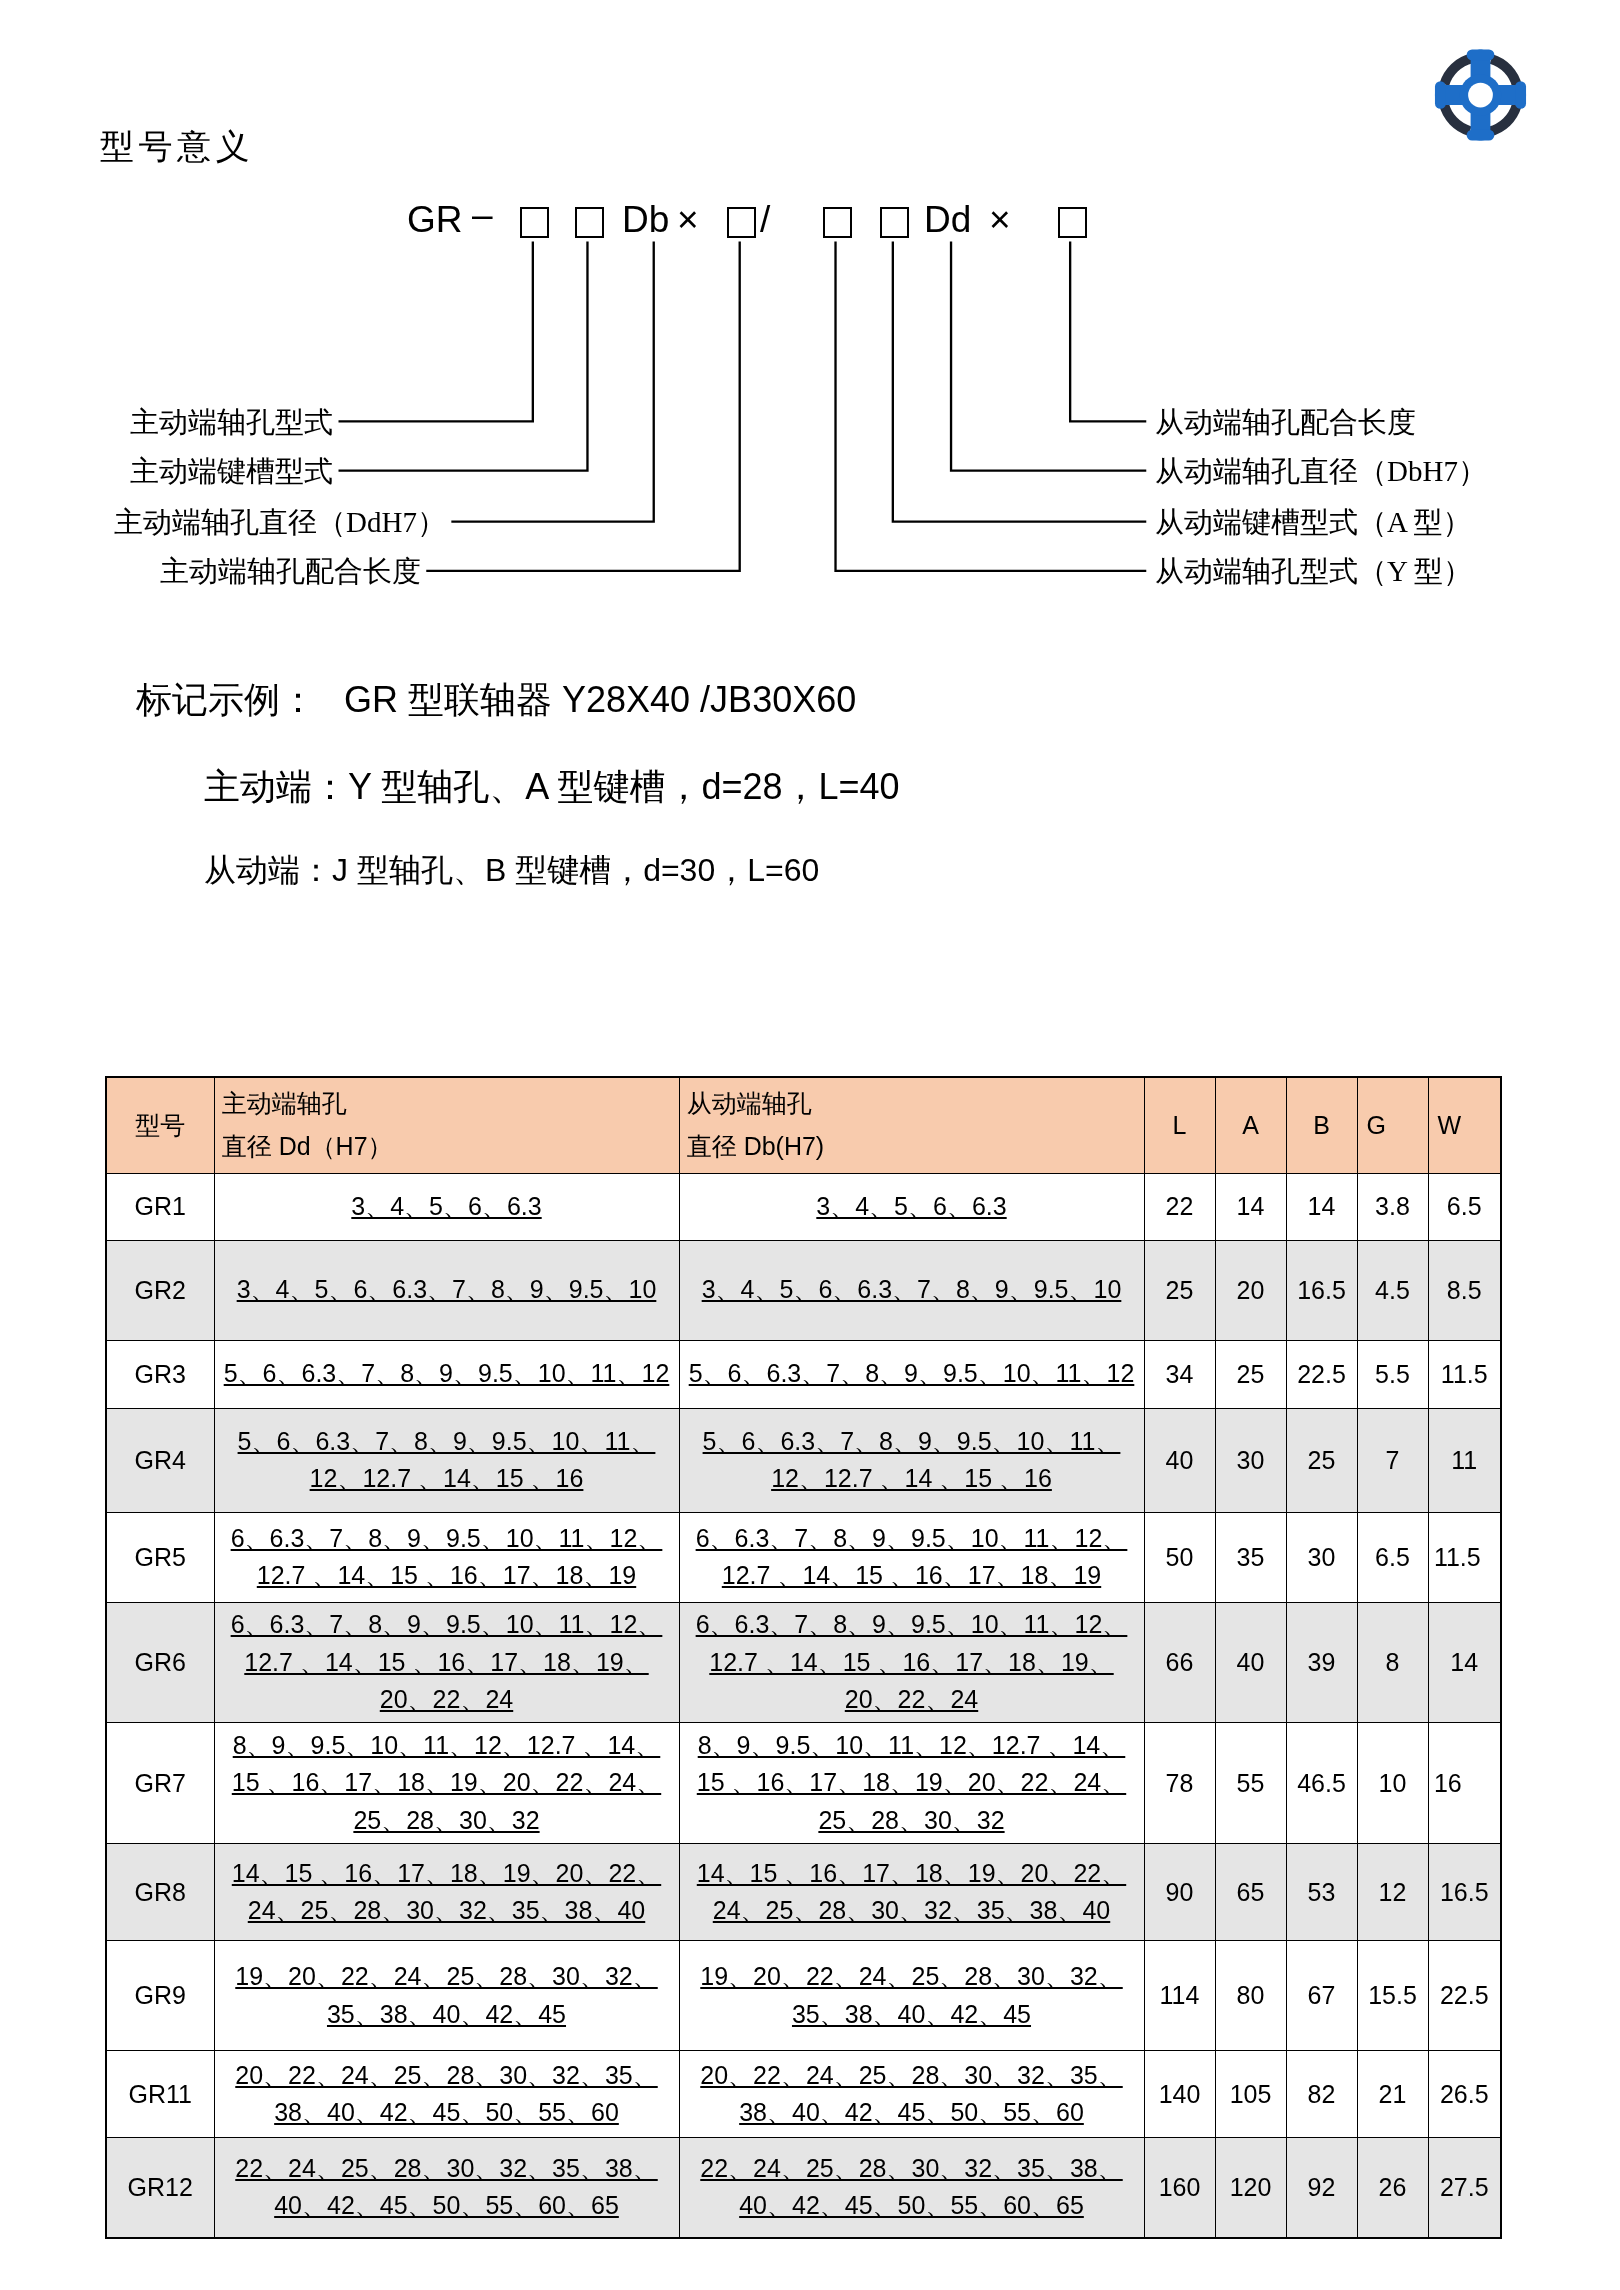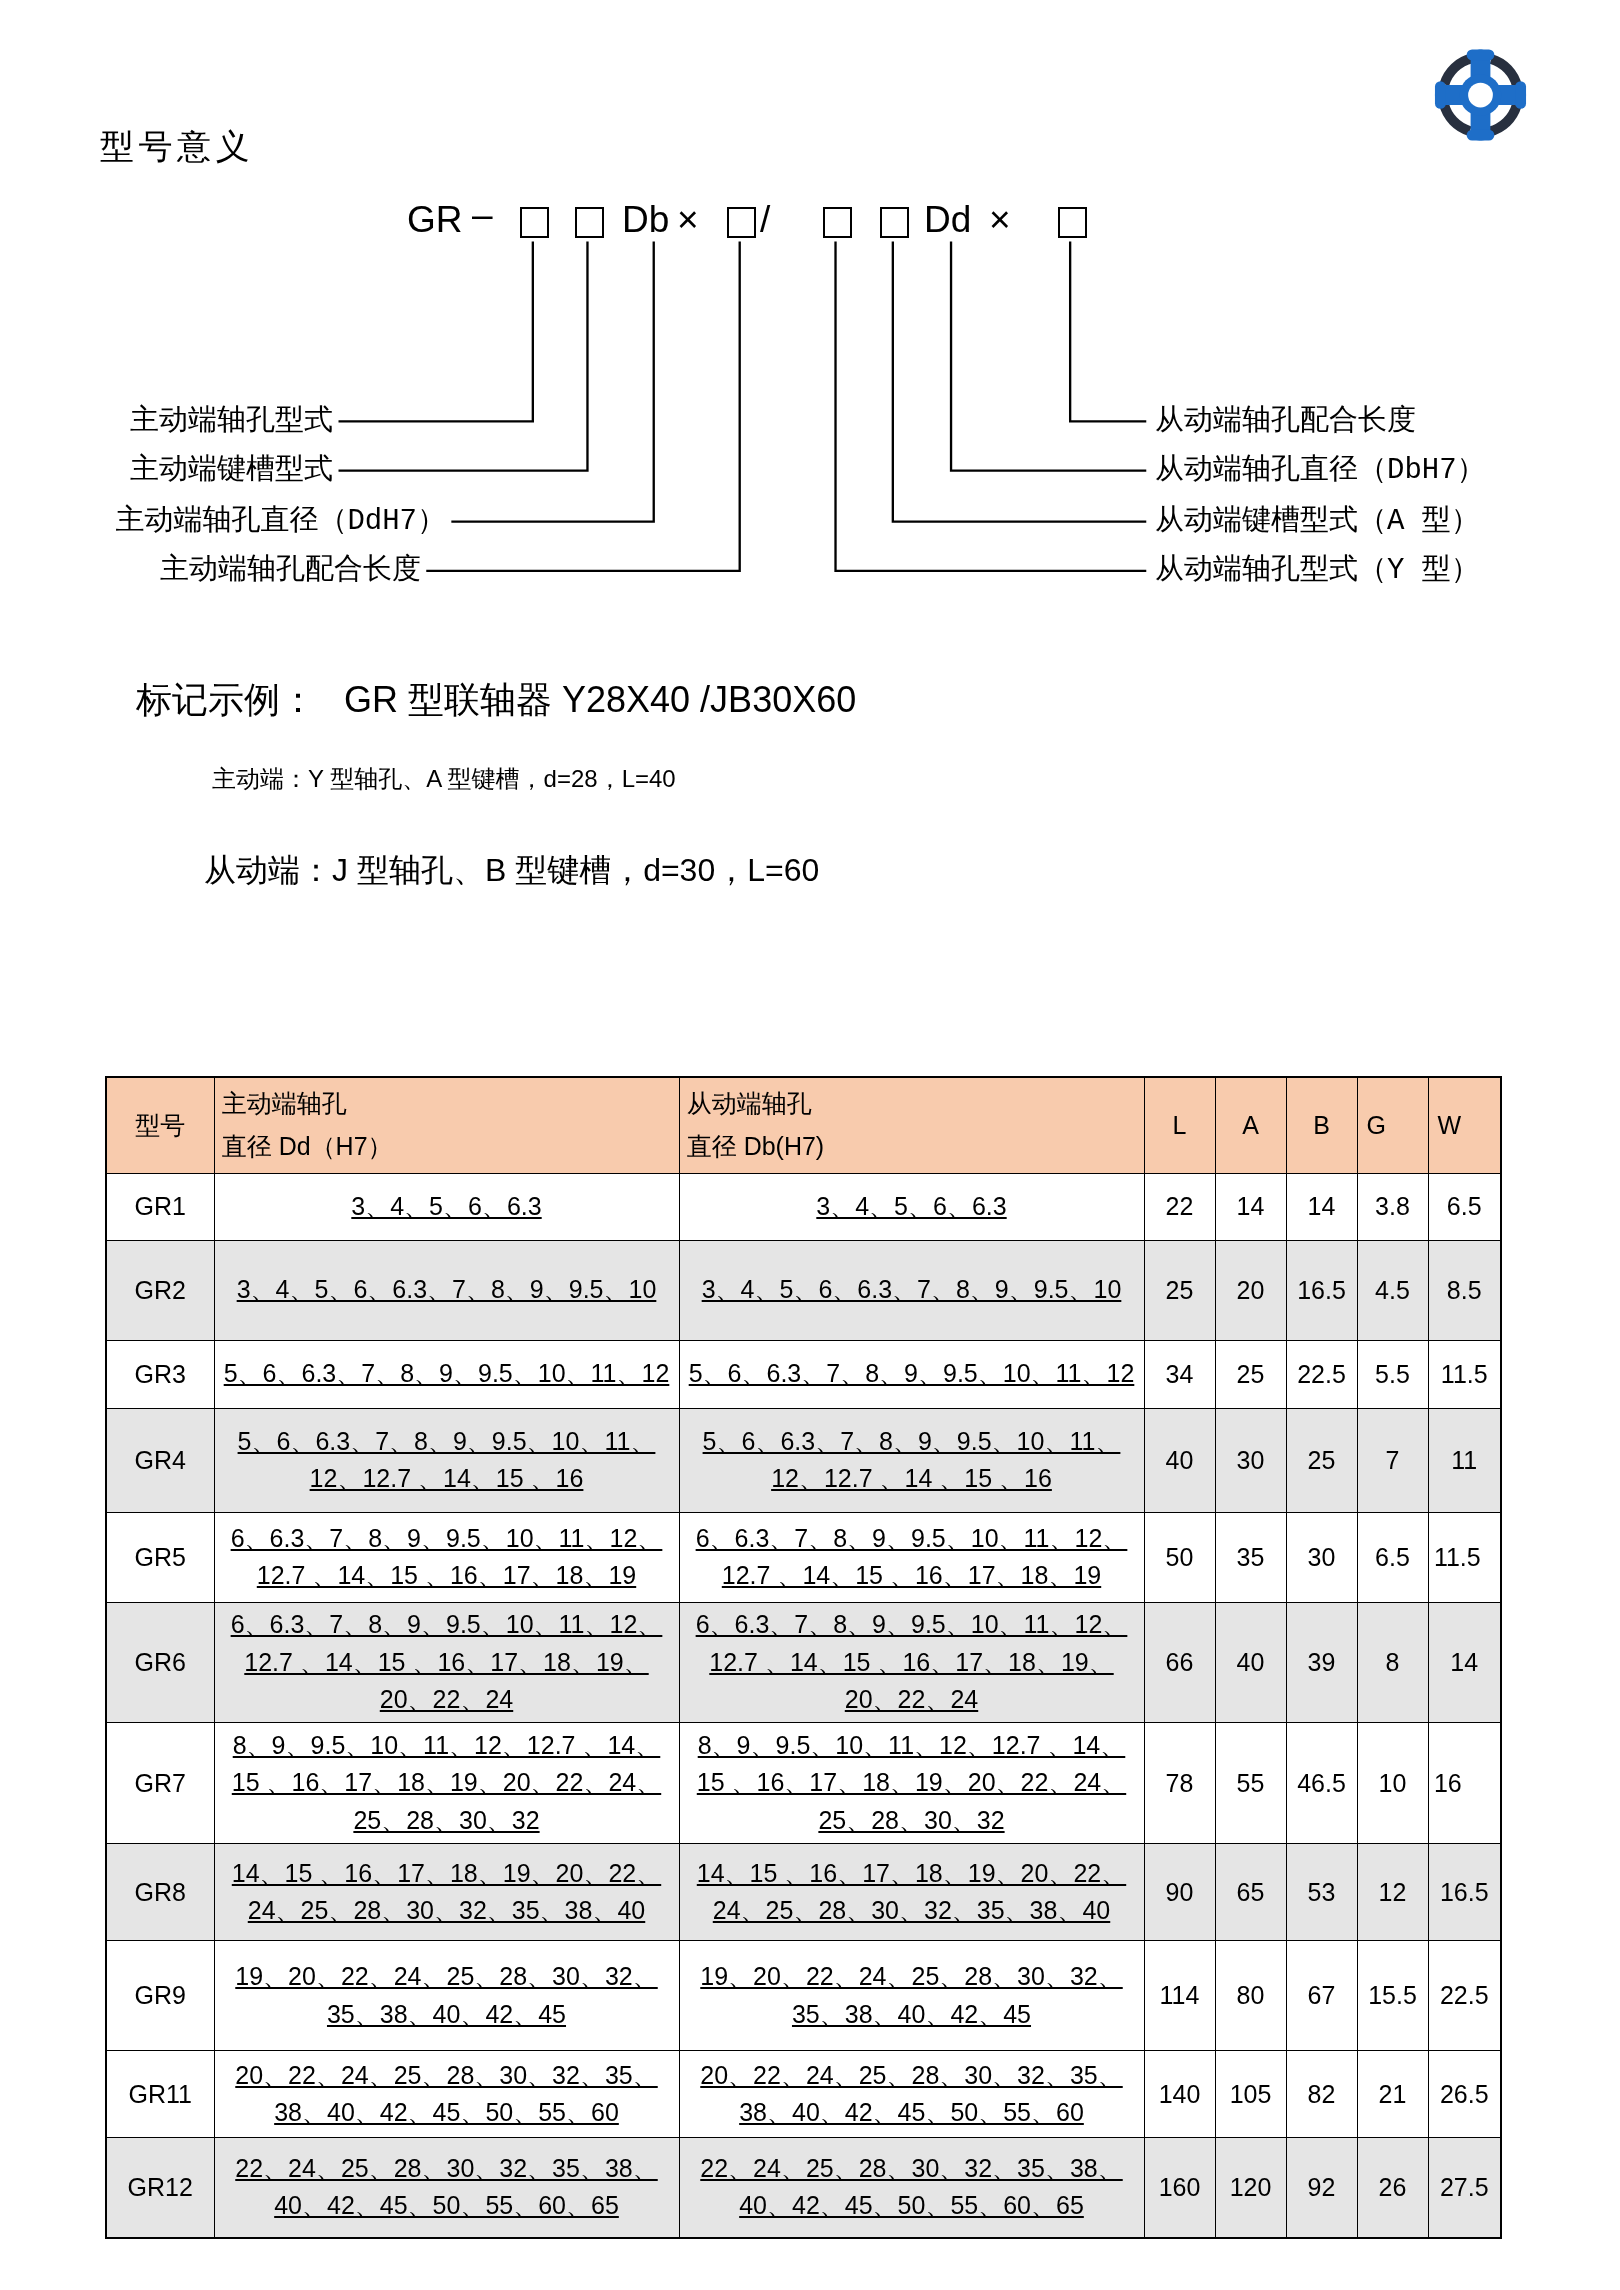--- a/index.html
+++ b/index.html
@@ -13,27 +13,27 @@
   
   .logo{position:absolute;left:1431px;top:43px;width:99px;height:104px;}
 
   
   .diagram{position:absolute;left:0;top:184px;width:1620px;height:430px;}
   .diagram svg.lines{position:absolute;left:0;top:0;width:1620px;height:430px;}
   .ftext{position:absolute;top:16px;font-size:37px;line-height:39px;white-space:nowrap;}
   .fdash{top:10.7px;}
   .fbox{position:absolute;top:23px;width:25px;height:27px;border:2.7px solid #000;background:#fff;}
   .dlabel{position:absolute;font-size:29px;height:38px;line-height:38px;white-space:nowrap;
-          font-family:Liberation Mono, monospace;}
+          font-family:Liberation Serif, serif;}
   .dlabel.left{transform:translateX(-100%);}
 
   
   .example-line1{position:absolute;left:136px;top:676px;font-size:36px;white-space:nowrap;}
   .example-line1 .lab{font-family:"Liberation Serif","DejaVu Serif",serif;margin-right:28px;}
-  .example-line2{position:absolute;left:204px;top:763px;font-size:24px;white-space:nowrap;margin-left:8px;}
+  .example-line2{position:absolute;left:204px;top:763px;font-size:36px;white-space:nowrap;}
   .example-line3{position:absolute;left:204px;top:849px;font-size:32px;white-space:nowrap;}
 
   
   .spec-wrap{position:absolute;left:105px;top:1076px;}
   table.spec{border-collapse:collapse;table-layout:fixed;width:1394px;border:2.7px solid #000;}
   table.spec td,table.spec th{border:1.8px solid #000;font-weight:normal;vertical-align:middle;
                               font-size:25px;padding:3.6px 7.2px;box-sizing:border-box;}
   table.spec thead th{background:#F8CBAD;}
   table.spec tr.shaded td{background:#e5e5e5;}
   th.h-model{text-align:center;}

